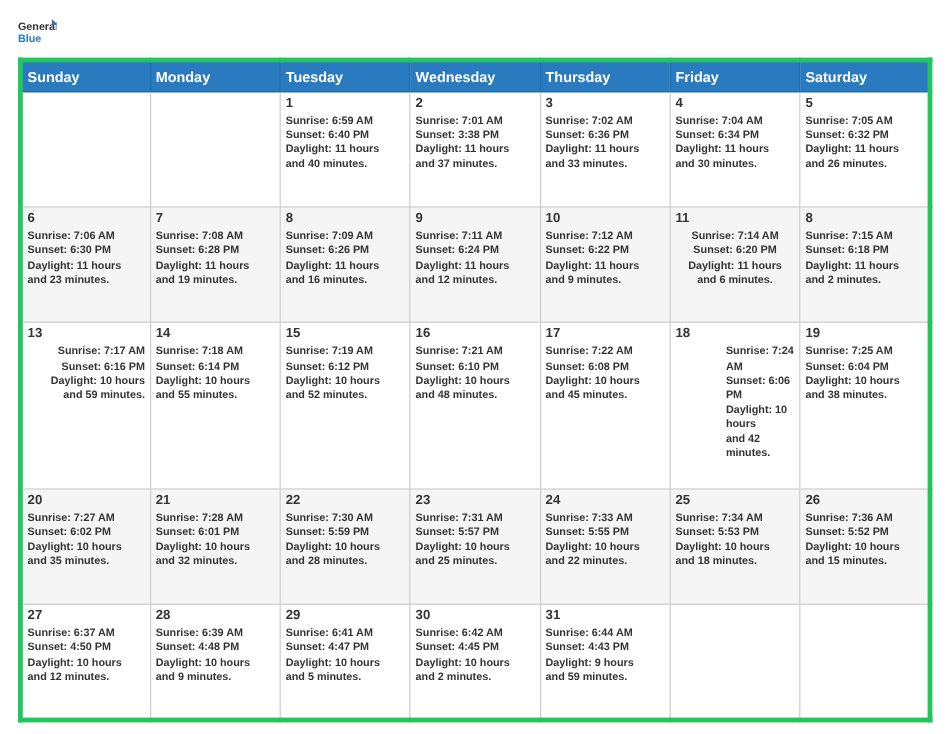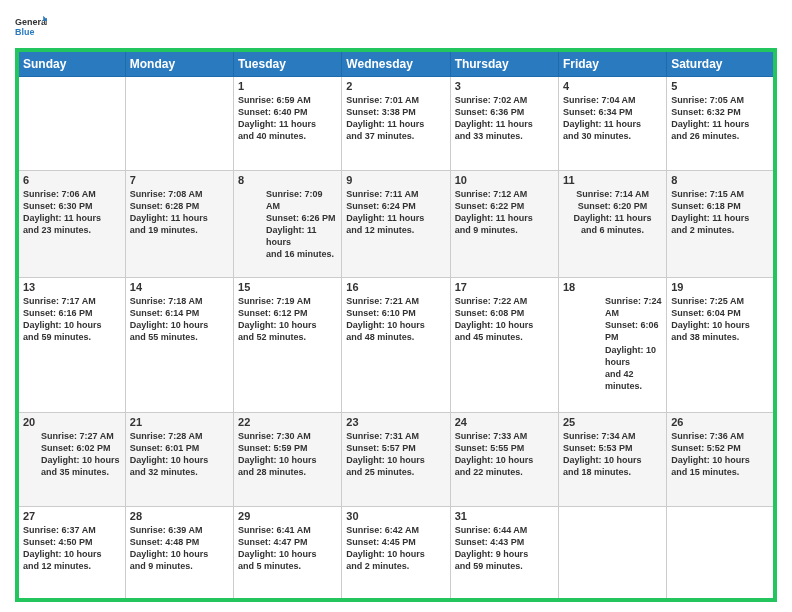--- a/index.html
+++ b/index.html
@@ -167,21 +167,21 @@
           </td>
           <td>
             <span class="day-num">7</span>
             <div class="day-info" style="white-space: pre-line;">Sunrise: 7:08 AM
 Sunset: 6:28 PM
 Daylight: 11 hours
 and 19 minutes.</div>
           </td>
           <td>
             <span class="day-num">8</span>
-            <div class="day-info" style="white-space: pre-line; margin-left: 28px;">Sunrise: 7:09 AM
+            <div class="day-info" style="white-space: pre-line;">Sunrise: 7:09 AM
 Sunset: 6:26 PM
 Daylight: 11 hours
 and 16 minutes.</div>
           </td>
           <td>
             <span class="day-num">9</span>
             <div class="day-info" style="white-space: pre-line;">Sunrise: 7:11 AM
 Sunset: 6:24 PM
 Daylight: 11 hours
 and 12 minutes.</div>
@@ -204,21 +204,21 @@
             <span class="day-num">8</span>
             <div class="day-info" style="white-space: pre-line;">Sunrise: 7:15 AM
 Sunset: 6:18 PM
 Daylight: 11 hours
 and 2 minutes.</div>
           </td>
         </tr>
         <tr>
           <td>
             <span class="day-num">13</span>
-            <div class="day-info" style="white-space: pre-line;">Sunrise: 7:17 AM
+            <div class="day-info" style="white-space: pre-line; text-align: right;">Sunrise: 7:17 AM
 Sunset: 6:16 PM
 Daylight: 10 hours
 and 59 minutes.</div>
           </td>
           <td>
             <span class="day-num">14</span>
             <div class="day-info" style="white-space: pre-line;">Sunrise: 7:18 AM
 Sunset: 6:14 PM
 Daylight: 10 hours
 and 55 minutes.</div>
@@ -255,21 +255,21 @@
             <span class="day-num">19</span>
             <div class="day-info" style="white-space: pre-line;">Sunrise: 7:25 AM
 Sunset: 6:04 PM
 Daylight: 10 hours
 and 38 minutes.</div>
           </td>
         </tr>
         <tr>
           <td>
             <span class="day-num">20</span>
-            <div class="day-info" style="white-space: pre-line; margin-left: 18px;">Sunrise: 7:27 AM
+            <div class="day-info" style="white-space: pre-line;">Sunrise: 7:27 AM
 Sunset: 6:02 PM
 Daylight: 10 hours
 and 35 minutes.</div>
           </td>
           <td>
             <span class="day-num">21</span>
             <div class="day-info" style="white-space: pre-line;">Sunrise: 7:28 AM
 Sunset: 6:01 PM
 Daylight: 10 hours
 and 32 minutes.</div>

